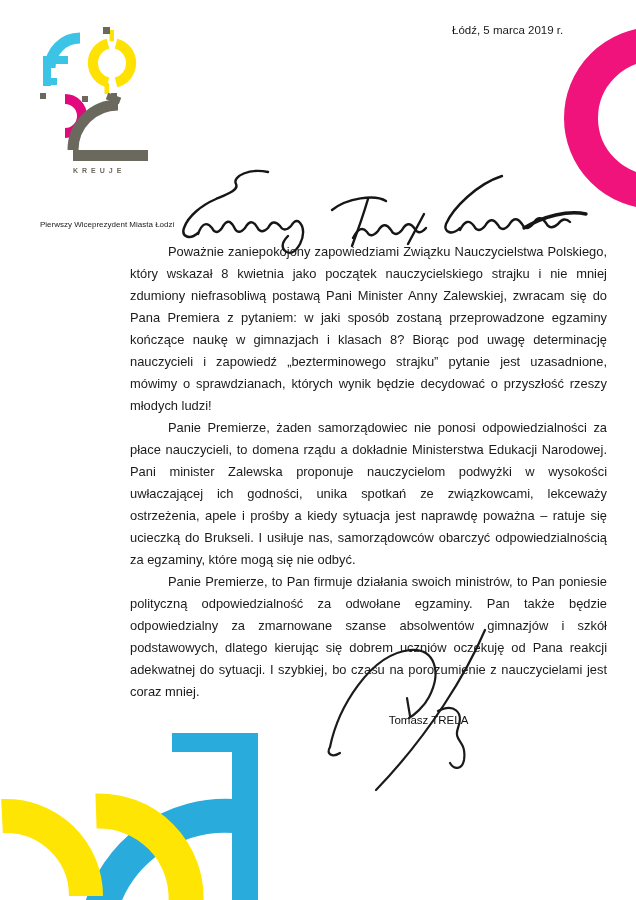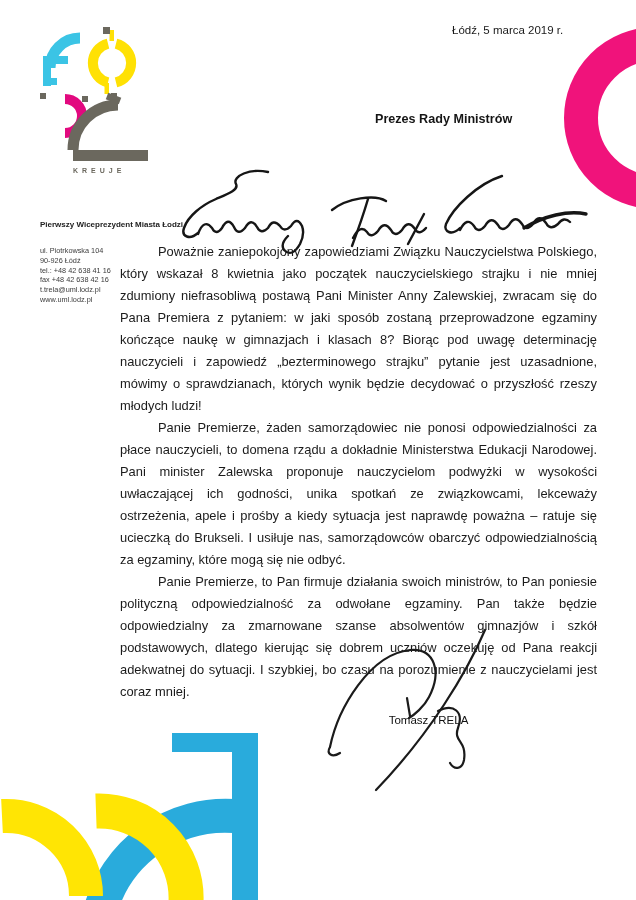--- a/index.html
+++ b/index.html
@@ -5,25 +5,25 @@
   html,body{margin:0;padding:0;background:#9a9a9a;}
   .page{
     position:relative;width:636px;height:900px;margin:0 auto;
     background:#ffffff;overflow:hidden;
     font-family:"Liberation Sans",sans-serif;color:#1c1c1c;
   }
   .abs{position:absolute;}
   .date-line{top:24px;left:452px;font-size:11.5px;color:#1a1a1a;}
   .logo-wrap{top:26px;left:38px;width:110px;height:142px;}
   .kreuje{top:167px;left:73px;font-size:7px;font-weight:bold;letter-spacing:4px;color:#6b685e;}
-  .sender-title{top:220px;left:40px;font-size:8px;font-weight:bold;color:#222;}
+  .sender-title{top:220px;left:40px;font-size:8px;font-weight:normal;color:#222;}
   .sender-address{top:246px;left:40px;font-size:7.3px;line-height:9.8px;color:#3c3c3c;}
   .recipient{top:109px;left:375px;font-size:12.6px;font-weight:bold;line-height:21px;color:#151515;}
   .salutation-svg{top:166px;left:172px;pointer-events:none;}
-  .body-text{top:241px;left:120px;width:477px;font-size:12.9px;line-height:22px;
+  .body-text{top:241px;left:130px;width:477px;font-size:12.9px;line-height:22px;
     text-align:justify;color:#1b1b1b;}
   .body-text p{margin:0;text-indent:38px;}
   .sig-name{top:714px;left:376px;width:105px;text-align:center;font-size:11.5px;font-weight:normal;color:#111;}
   .signature-svg{top:612px;left:312px;pointer-events:none;}
   .pink-arc{top:20px;right:0;}
   .bottom-deco{bottom:0;left:0;}
   svg{display:block;}
 </style>
 </head>
 <body>
@@ -53,31 +53,22 @@
       <rect x="73" y="67" width="6" height="6" fill="#6b685e"></rect>
 
       <path d="M 69 70 L 82 75" stroke="#6b685e" stroke-width="7" fill="none"></path>
       <path d="M 80 79 A 45 45 0 0 0 35 124" fill="none" stroke="#6b685e" stroke-width="11"></path>
       <rect x="35" y="124" width="75" height="11" fill="#6b685e"></rect>
     </svg>
   </div>
   <div class="abs kreuje">KREUJE</div>
 
   <div class="abs sender-title">Pierwszy Wiceprezydent Miasta Łodzi</div>
-  <div class="abs sender-address">
-    <div>ul. Piotrkowska 104</div>
-    <div>90-926 Łódź</div>
-    <div>tel.: +48 42 638 41 16</div>
-    <div>fax +48 42 638 42 16</div>
-    <div>t.trela@uml.lodz.pl</div>
-    <div>www.uml.lodz.pl</div>
-  </div>
 
   <div class="abs recipient">
-    <div>Prezes Rady Ministrów</div>
   </div>
 
   <svg class="abs salutation-svg" width="420" height="92" viewBox="0 0 420 92">
     <g fill="none" stroke="#161616" stroke-width="2.4" stroke-linecap="round">
       <path d="M 96 6 C 78 2 60 10 64 18 C 67 24 56 28 44 33 C 30 39 16 50 12 62 C 9 71 18 74 26 67"></path>
       <path d="M 26 68 Q 32 52 40 62 Q 44 70 50 62 Q 56 50 62 61 Q 66 70 73 62 Q 79 51 85 61 Q 89 69 96 62 Q 101 52 108 60 Q 112 67 119 60 Q 125 50 130 60 Q 133 68 128 78 Q 120 92 112 84 Q 108 78 116 70"></path>
       <path d="M 160 44 C 175 32 203 28 214 35"></path>
       <path d="M 196 33 C 191 50 186 64 180 80"></path>
       <path d="M 181 72 Q 188 58 195 66 Q 199 73 206 65 Q 212 54 219 64 Q 223 72 230 64 Q 236 53 243 63 Q 247 70 254 62"></path>
       <path d="M 252 48 L 236 78"></path>

